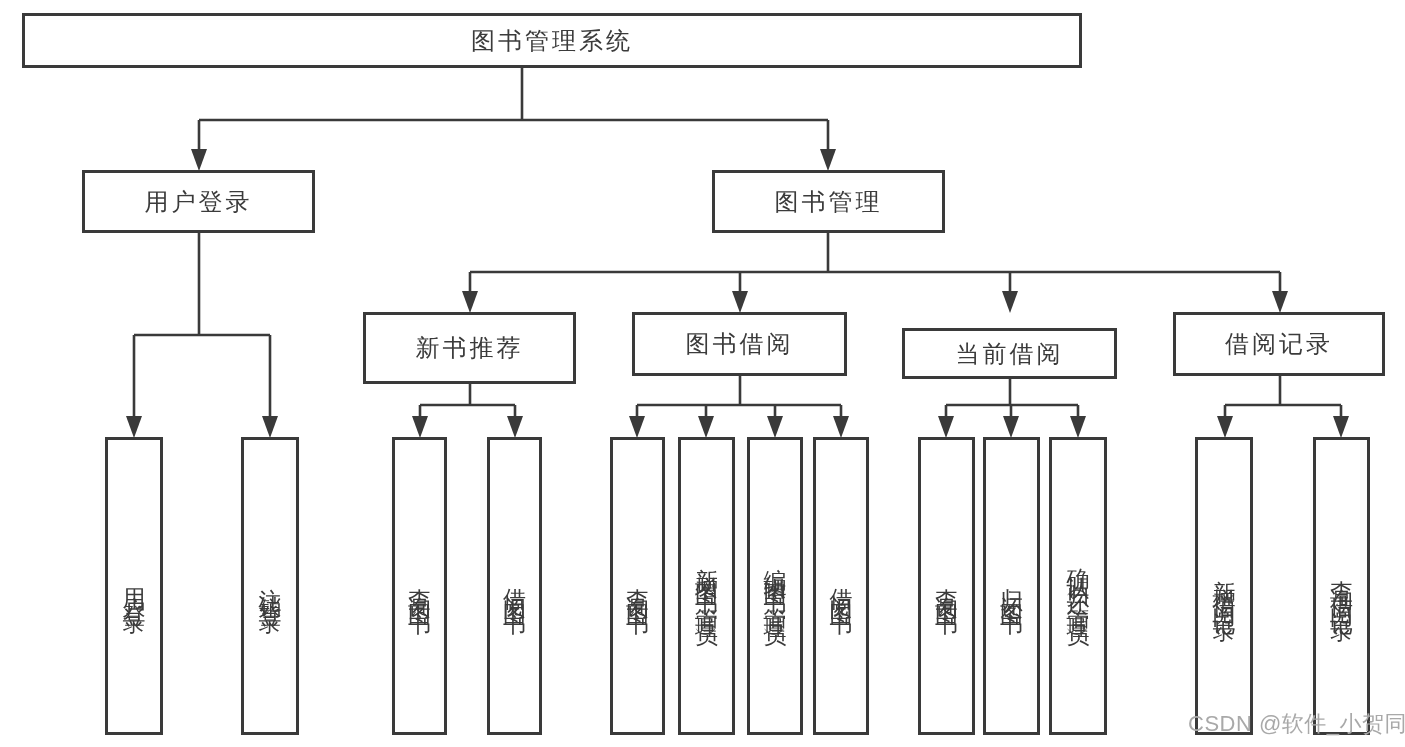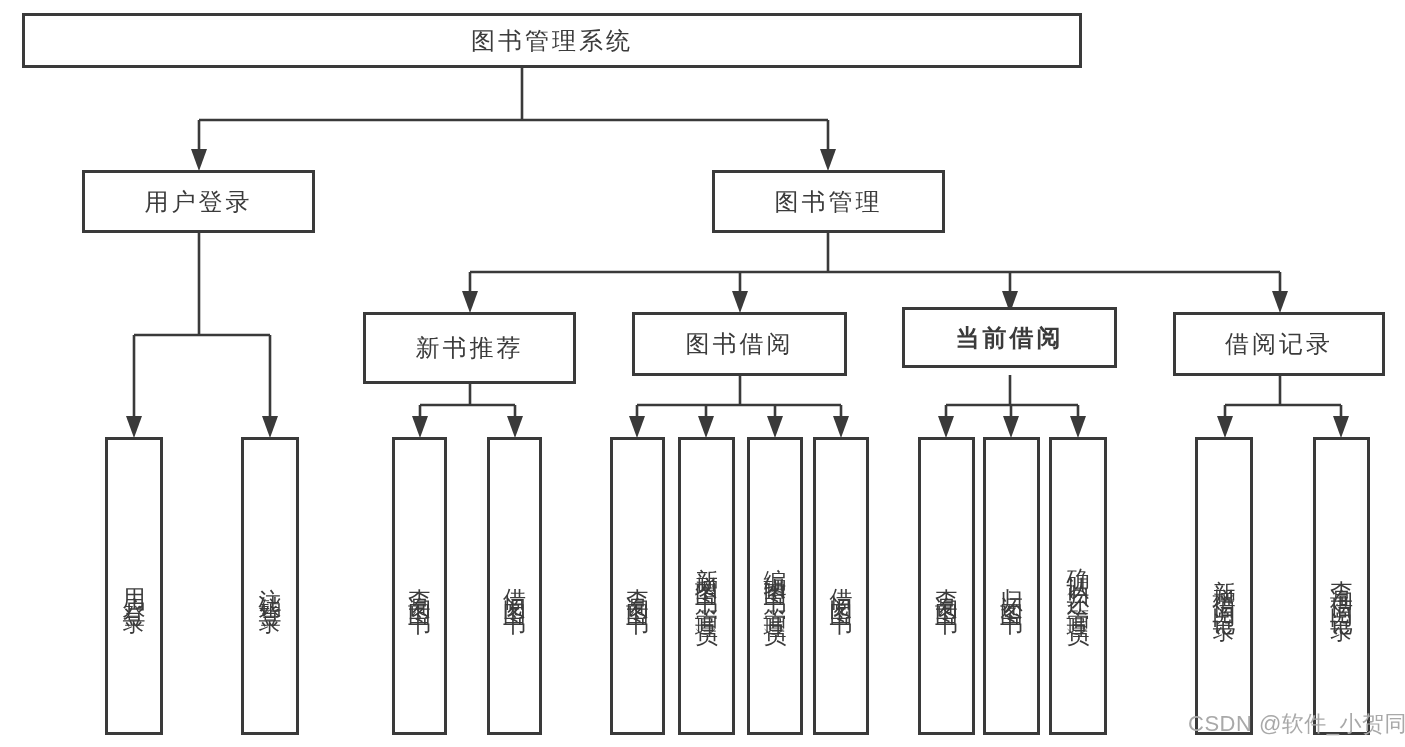--- a/index.html
+++ b/index.html
@@ -148,21 +148,21 @@
   <div class="node node-h" style="left:712px; top:170px; width:233px; height:63px;">
     <span>图书管理</span>
   </div>
 
   <div class="node node-h" style="left:363px; top:312px; width:213px; height:72px;">
     <span>新书推荐</span>
   </div>
   <div class="node node-h" style="left:632px; top:312px; width:215px; height:64px;">
     <span>图书借阅</span>
   </div>
-  <div class="node node-h" style="left:902px; top:307px; width:215px; height:61px;font-weight:bold;">
+  <div class="node node-h" style="left:902px; top:328px; width:215px; height:51px;">
     <span>当前借阅</span>
   </div>
   <div class="node node-h" style="left:1173px; top:312px; width:212px; height:64px;">
     <span>借阅记录</span>
   </div>
 
   <div class="node node-v" style="left:105px; top:437px; width:58px; height:298px;">
     <span>用户登录</span>
   </div>
   <div class="node node-v" style="left:241px; top:437px; width:58px; height:298px;">

